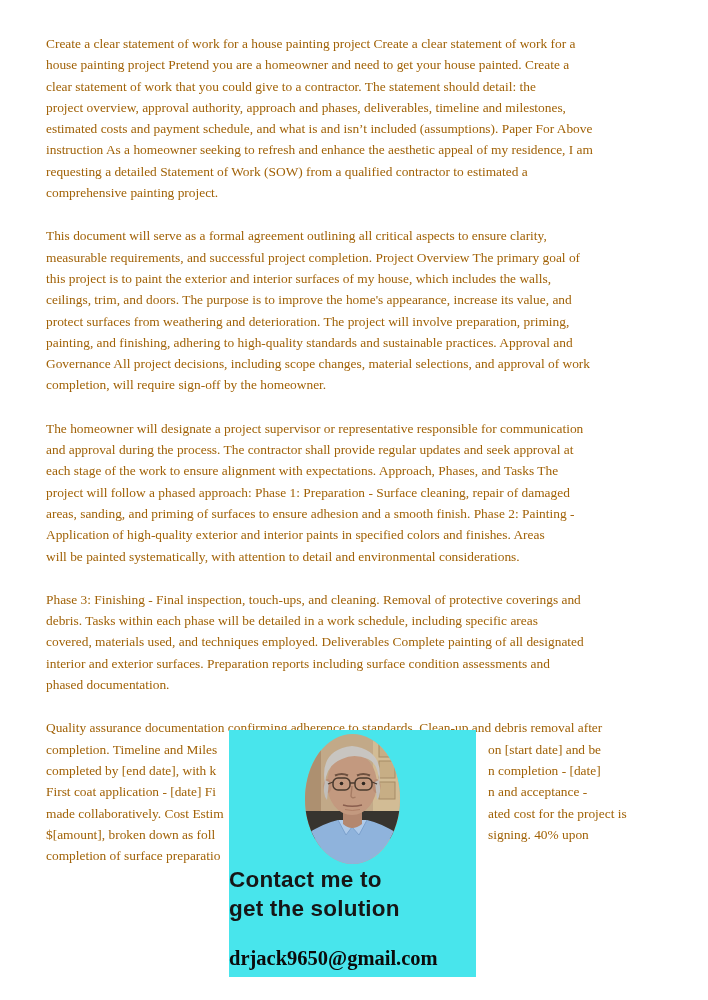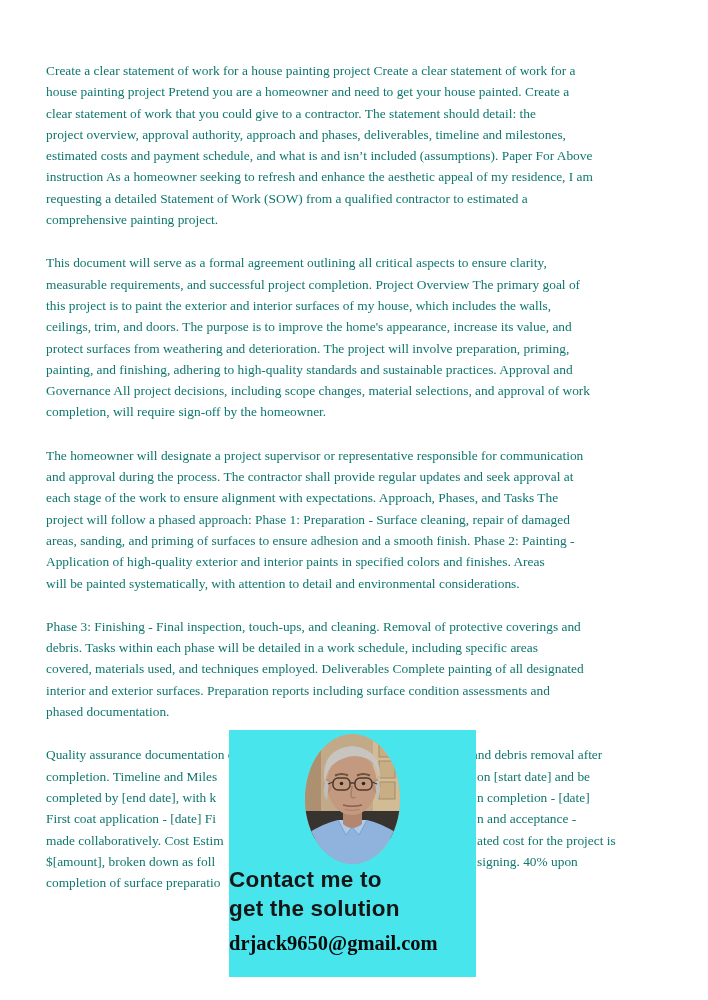--- a/index.html
+++ b/index.html
@@ -13,32 +13,31 @@
     position: relative;
     width: 708px; height: 1000px;
     background: #ffffff;
   }
   .doc {
     position: absolute;
     left: 46px; top: 33px;
     width: 650px;
     font-size: 13.4px;
     line-height: 21.3px;
-    color: #0f766e;
-    margin-top: 27px;
+    color: #a16207;
   }
   .para { margin: 0 0 22px 0; padding: 0; }
   .ln {
     display: block;
     white-space: nowrap;
     position: relative;
   }
   .split .frag-right {
     position: absolute;
-    left: 431px;
+    left: 442px;
     top: 0;
     white-space: nowrap;
   }
   .overlay {
     position: absolute;
     left: 229px; top: 730px;
     width: 247px; height: 247px;
     background: #48E5EC;
     text-align: left;
     z-index: 5;
@@ -54,21 +53,21 @@
     line-height: 28.5px;
     color: #161616;
     letter-spacing: 0.2px;
   }
   .contact-line.first { margin-top: 2px; }
   .email-line {
     font-family: "Liberation Serif", serif;
     font-weight: 700;
     font-size: 20.5px;
     line-height: 23px;
-    margin-top: 9px;
+    margin-top: 24px;
     color: #0b0b0b;
   }
 </style>
 </head>
 <body>
 
 <div class="page">
 
   <div class="doc">
 

